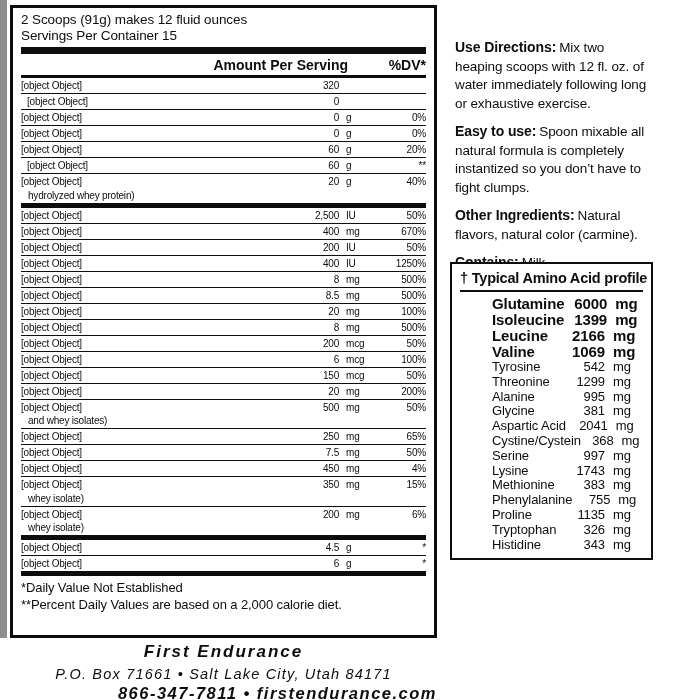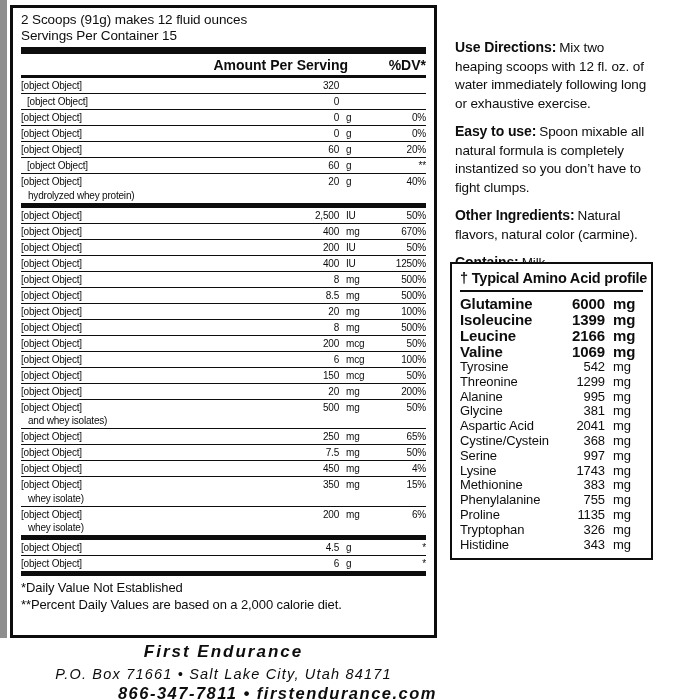--- a/index.html
+++ b/index.html
@@ -42,21 +42,21 @@
 
   
   .rightcol{position:absolute;left:455px;top:38px;width:198px;}
   .rpara{margin:0 0 9px 0;font-size:13.5px;line-height:18.5px;letter-spacing:-.1px;}
   .rpara b{margin-right:3px;font-size:14px;}
 
   .amino{position:absolute;left:450px;top:262px;width:203px;
     border:2px solid #0d0d0d;background:#fff;box-sizing:border-box;padding:6px 8px 6px 8px;}
   .amino-title{font-weight:bold;font-size:14.5px;letter-spacing:-.2px;
     padding-bottom:4px;border-bottom:2.5px solid #0d0d0d;margin-bottom:4px;white-space:nowrap;}
-  .arow{display:flex;font-size:13px;line-height:14.8px;letter-spacing:-.1px;}
+  .arow{display:flex;font-size:13px;line-height:14.8px;letter-spacing:-.1px;margin-left:32px;}
   .arow.bold{font-weight:bold;font-size:15px;line-height:16px;}
   .aname{flex:1;white-space:nowrap;}
   .aamt{width:46px;text-align:right;}
   .aunit{width:30px;padding-left:8px;}
 
   
   .footer{position:absolute;left:10px;top:642px;width:427px;text-align:center;font-style:italic;}
   .footer .brand{font-size:17px;font-weight:bold;letter-spacing:2px;line-height:19px;}
   .footer .address{font-size:14.5px;letter-spacing:1.2px;line-height:19px;margin-top:4px;}
   .footer .contact{font-size:16.5px;font-weight:bold;letter-spacing:1.5px;line-height:19px;margin-top:0;text-align:right;}

